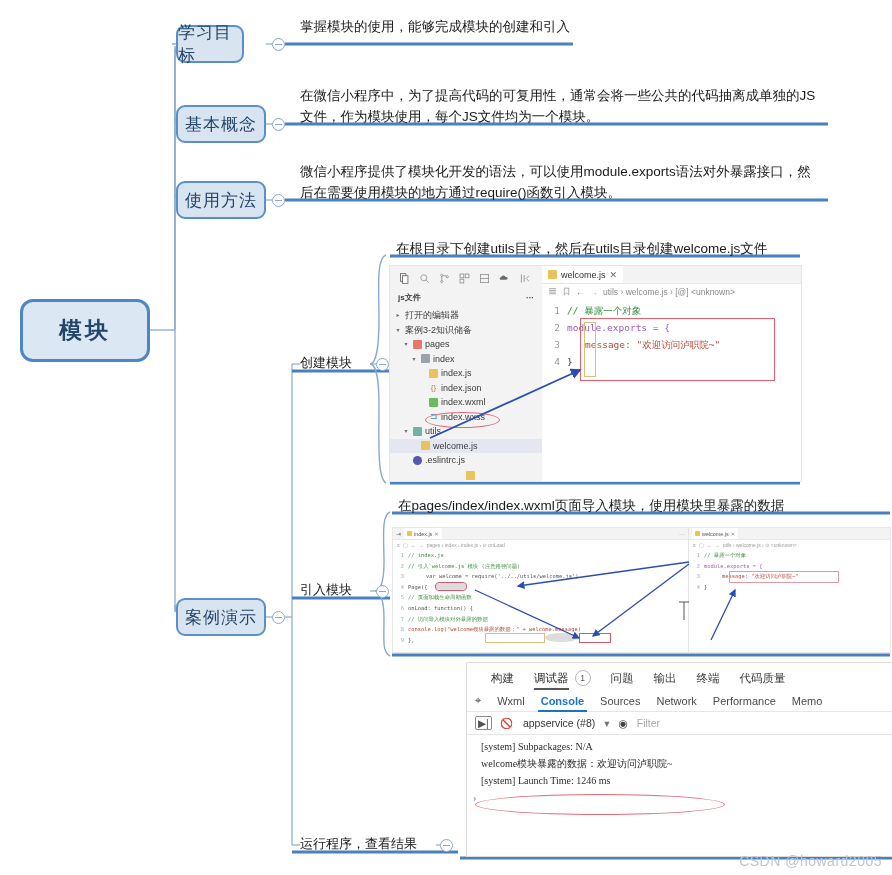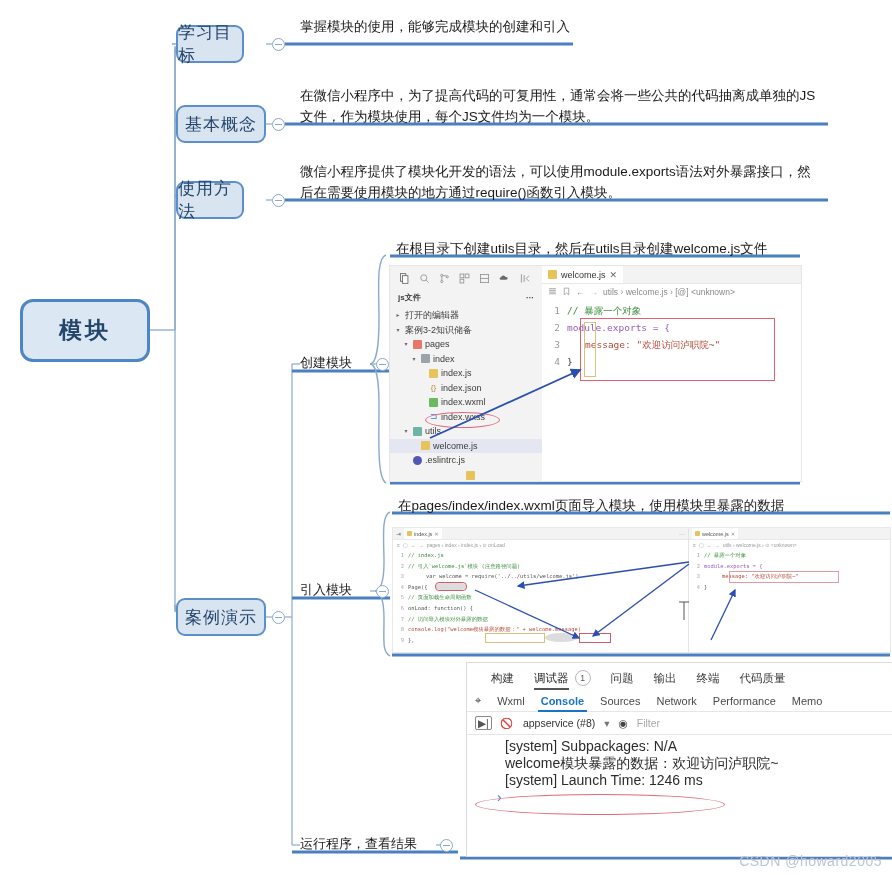--- a/index.html
+++ b/index.html
@@ -143,22 +143,22 @@
   .dt-toprow .act::after{content:"";position:absolute;left:0;right:0;bottom:-4px;height:1.6px;background:#555;}
   .dt-badge{display:inline-flex;align-items:center;justify-content:center;
     width:14px;height:14px;border-radius:50%;border:1px solid #b9b9b9;font-size:8.5px;color:#555;}
   .dt-tabs{display:flex;align-items:center;gap:16px;padding:5px 0 4px 8px;font-size:11px;color:#4a4a4a;
     border-bottom:1px solid #e6e6e6;}
   .dt-tabs .act{color:#1a73c9;position:relative;font-weight:600;}
   .dt-tabs .act::after{content:"";position:absolute;left:-3px;right:-3px;bottom:-5px;height:2px;background:#1a73c9;}
   .dt-filterbar{display:flex;align-items:center;gap:9px;padding:4px 8px;font-size:10.5px;
     color:#555;border-bottom:1px solid #e6e6e6;}
   .dt-filterbar .ctx{color:#333;}
-  .dt-console{font-family:Liberation Sans, sans-serif;font-size:14px;
-    line-height:17px;color:#2b2b2b;padding:3px 0 0 14px;margin-left:24px;}
+  .dt-console{font-family:Liberation Serif, serif;font-size:10px;
+    line-height:17px;color:#2b2b2b;padding:3px 0 0 14px;}
   .dt-console .prompt{color:#3b7ddd;padding-left:-6px;}
 
   .watermark{
     position:absolute;right:10px;bottom:6px;font-size:14px;color:#b9c6d6;letter-spacing:.5px;
   }
 </style>
 </head>
 <body>
 
 <svg class="wires">
@@ -218,21 +218,21 @@
 <div class="node" style="left:176px;top:25px;width:68px;height:38px;">
   <span>学习目标</span>
 </div>
 <div class="collapse" style="left:272px;top:38px;"></div>
 
 <div class="node" style="left:176px;top:105px;width:90px;height:38px;">
   <span>基本概念</span>
 </div>
 <div class="collapse" style="left:272px;top:118px;"></div>
 
-<div class="node" style="left:176px;top:181px;width:68px;height:38px;">
+<div class="node" style="left:176px;top:181px;width:90px;height:38px;">
   <span>使用方法</span>
 </div>
 <div class="collapse" style="left:272px;top:194px;"></div>
 
 <div class="node" style="left:176px;top:598px;width:90px;height:38px;">
   <span>案例演示</span>
 </div>
 <div class="collapse" style="left:272px;top:611px;"></div>
 
 <div class="branchtext" style="left:300px;top:16px;width:560px;">掌握模块的使用，能够完成模块的创建和引入</div>

